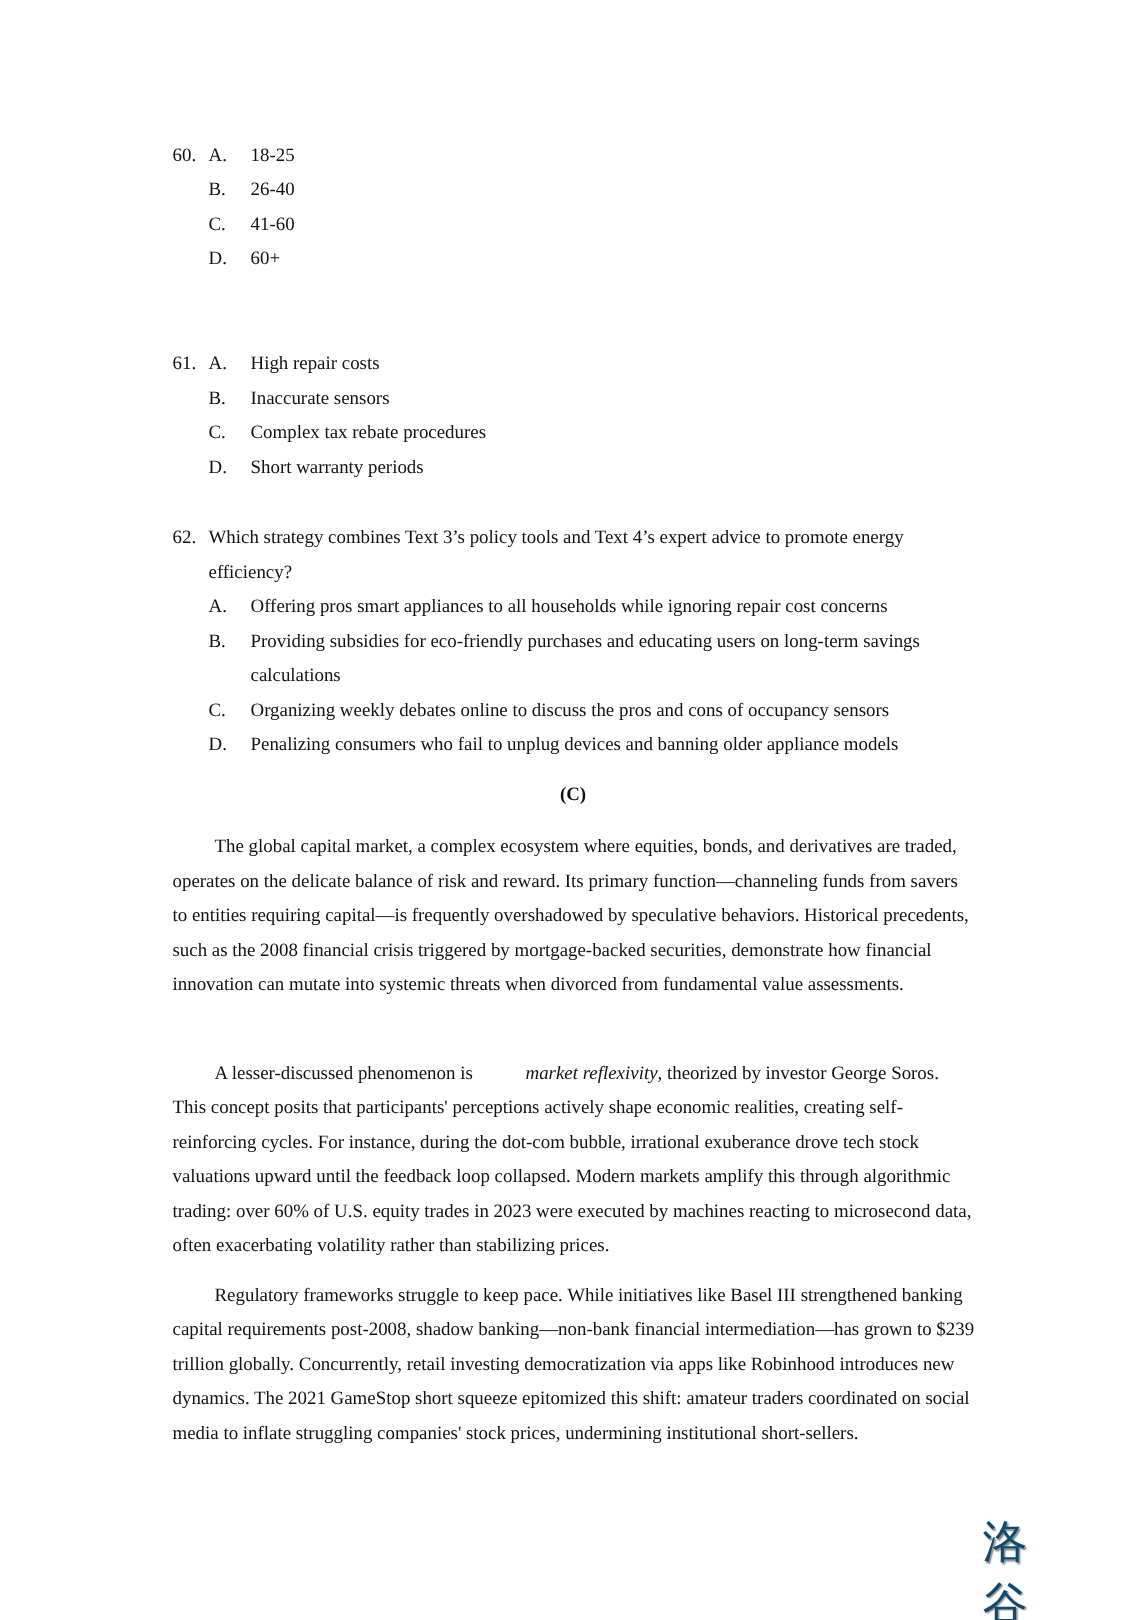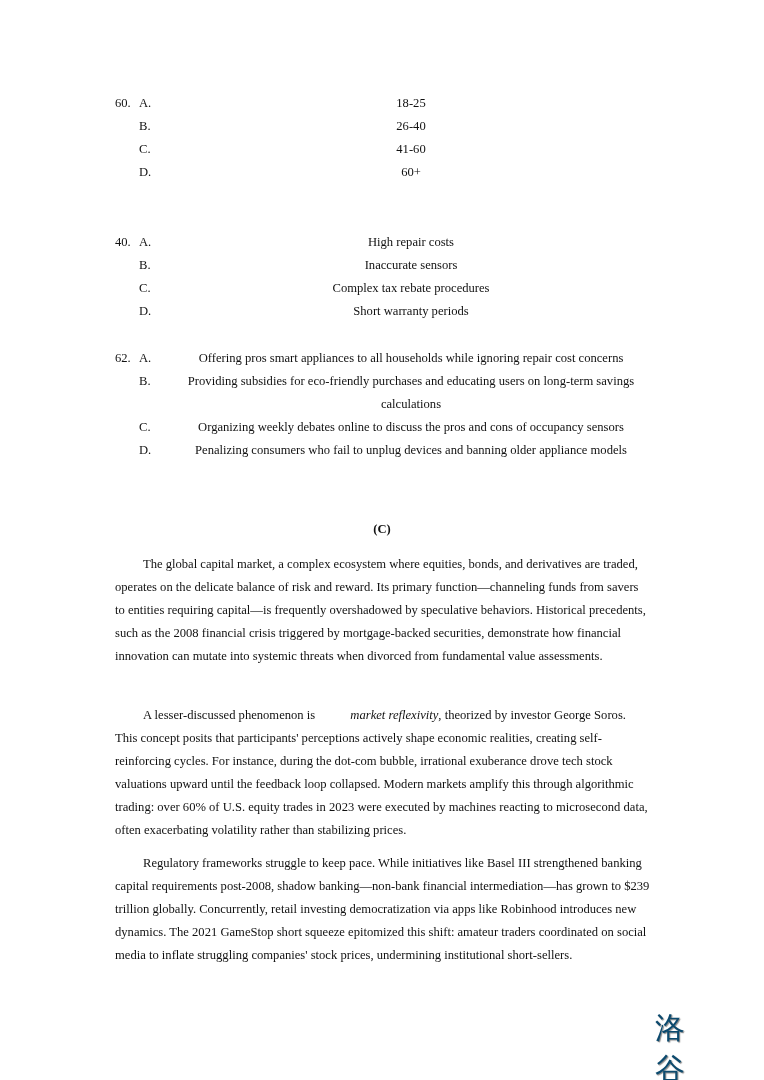--- a/index.html
+++ b/index.html
@@ -5,21 +5,21 @@
   html, body { margin: 0; padding: 0; background: #ffffff; }
   body { width: 764px; height: 1080px; position: relative; overflow: hidden;
          font-family: "Liberation Serif", "DejaVu Serif", serif; color: #111; }
   .page { position: absolute; left: 0; top: 0; width: 653px; height: 1080px; }
   .q { position: absolute; left: 115px; width: 540px; font-size: 12.6px; line-height: 23px; }
   .q .num { position: absolute; left: 0; top: 0; }
   .q .stem { margin-left: 24px; }
   .opt { position: relative; margin-left: 24px; height: 23px; white-space: nowrap; }
   .opt.two { height: 46px; white-space: normal; }
   .opt .letter { position: absolute; left: 0; top: 0; }
-  .opt .text { display: block; margin-left: 28px; text-align: center; }
+  .opt .text { display: block; margin-left: 28px; }
   .section { position: absolute; left: 0; width: 764px; text-align: center; top: 522px;
              font-weight: bold; font-size: 12.6px; }
   .para { position: absolute; left: 115px; width: 536px; font-size: 12.6px; line-height: 23px;
           text-indent: 28px; text-align: left; }
   .para em { font-style: italic; margin-left: 32px; }
   .watermark { position: absolute; left: 655px; top: 1008px; font-size: 30px; color: #0c4a6e;
                font-family: Liberation Sans, sans-serif; letter-spacing: 2px;
                text-shadow: 1px 1px 1px #888; }
 </style>
 </head>
@@ -41,41 +41,42 @@
       <span class="letter">C.</span>
       <span class="text">41-60</span>
     </div>
     <div class="opt">
       <span class="letter">D.</span>
       <span class="text">60+</span>
     </div>
   </div>
 
   <div class="q" style="top:231px;">
-    <span class="num">40.</span>
+    <span class="num">61.</span>
     <div class="opt">
       <span class="letter">A.</span>
       <span class="text">High repair costs</span>
     </div>
     <div class="opt">
       <span class="letter">B.</span>
       <span class="text">Inaccurate sensors</span>
     </div>
     <div class="opt">
       <span class="letter">C.</span>
       <span class="text">Complex tax rebate procedures</span>
     </div>
     <div class="opt">
       <span class="letter">D.</span>
       <span class="text">Short warranty periods</span>
     </div>
   </div>
 
   <div class="q" style="top:347px;">
     <span class="num">62.</span>
+    <div class="stem">Which strategy combines Text 3’s policy tools and Text 4’s expert advice to promote energy efficiency?</div>
     <div class="opt">
       <span class="letter">A.</span>
       <span class="text">Offering pros smart appliances to all households while ignoring repair cost concerns</span>
     </div>
     <div class="opt two">
       <span class="letter">B.</span>
       <span class="text">Providing subsidies for eco-friendly purchases and educating users on long-term savings calculations</span>
     </div>
     <div class="opt">
       <span class="letter">C.</span>

